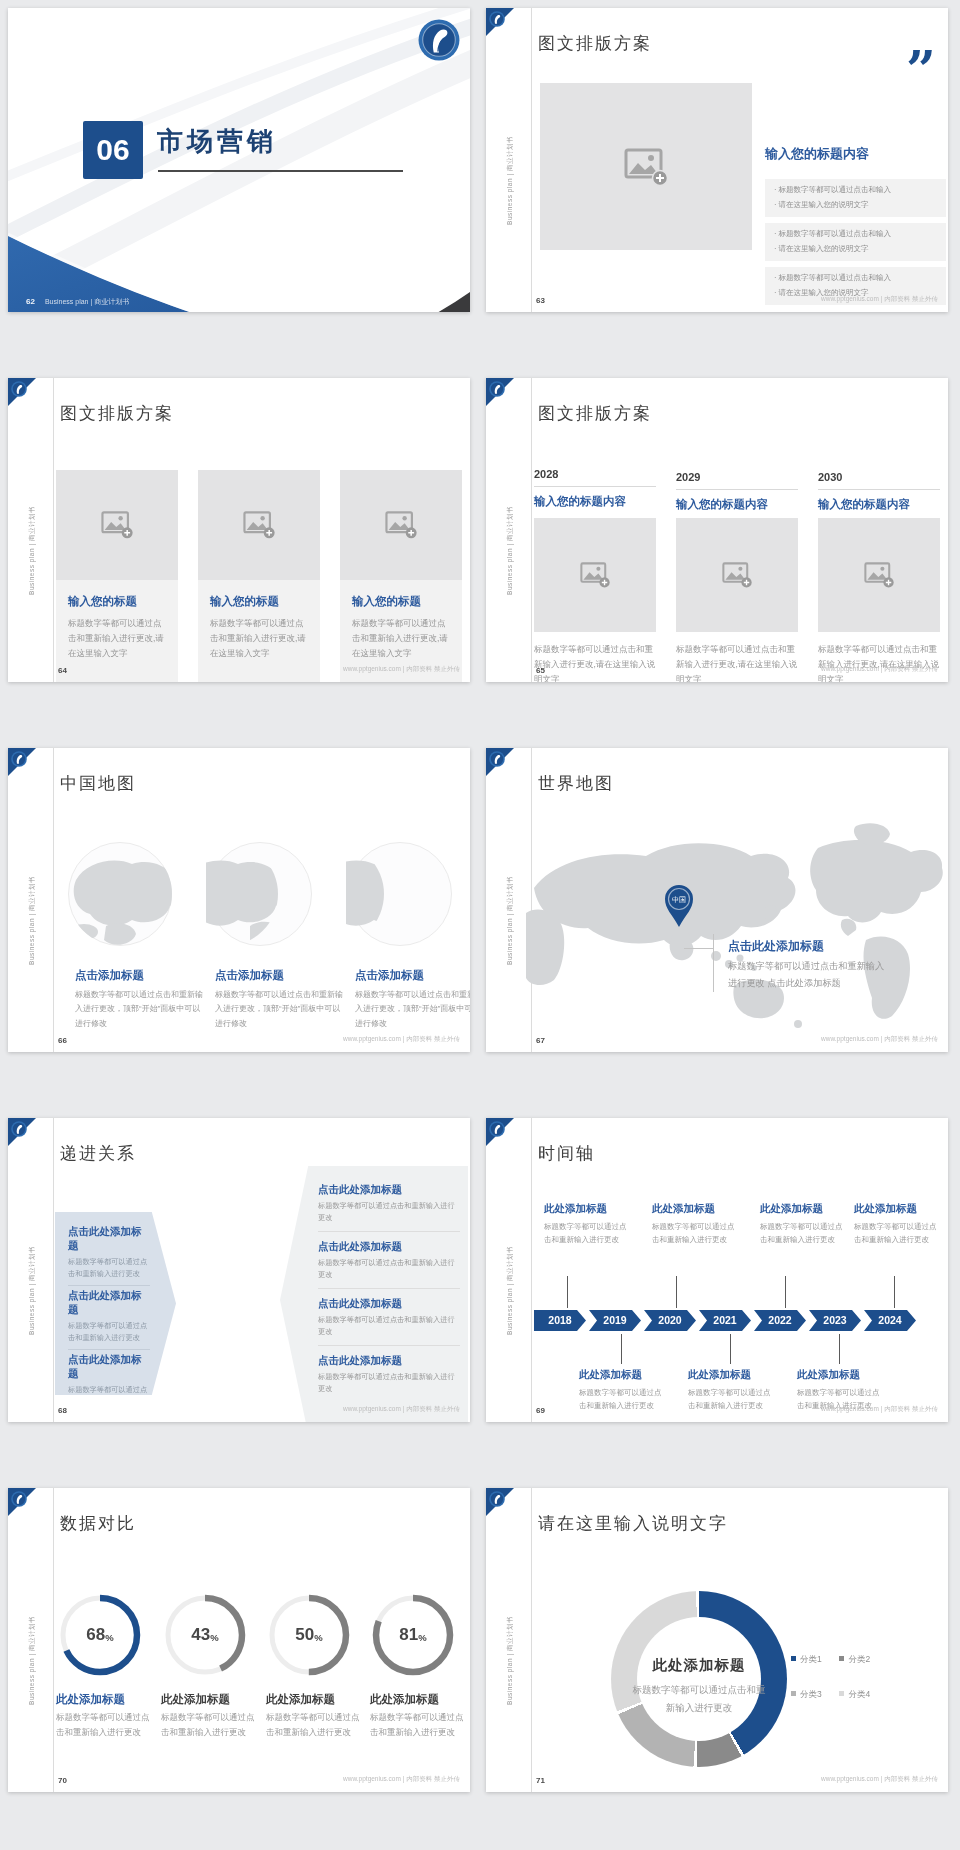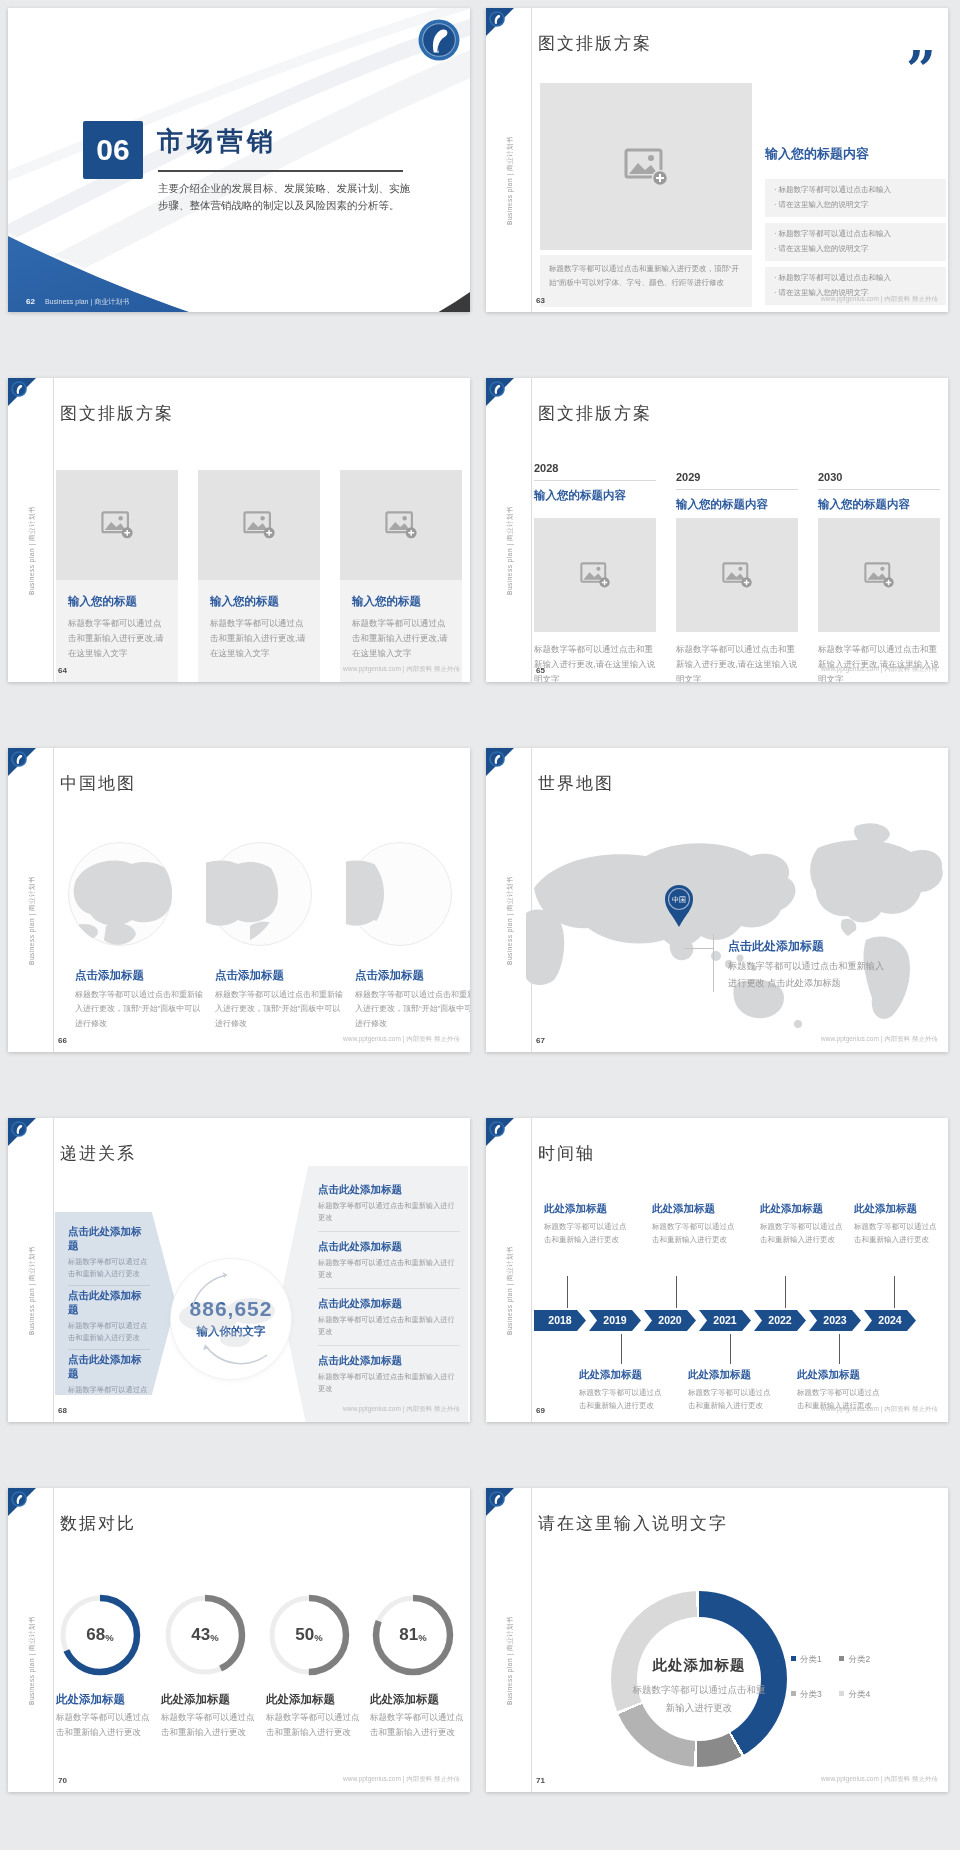--- a/index.html
+++ b/index.html
@@ -103,21 +103,20 @@
       <circle cx="20" cy="20" r="15.5" fill="#1d4e8c"></circle>
       <circle cx="20" cy="20" r="15.5" fill="none" stroke="#ffffff" stroke-opacity=".45" stroke-width="1"></circle>
       <path d="M15 32c-2-9 0-17 6-21 3-2 7-1 7 2 0 3-3 4-5 6-3 3-4 7-3 13z" fill="#fff"></path>
       <path d="M19 31c0-6 2-9 5-12" stroke="#1d4e8c" stroke-width="1.2" fill="none"></path>
     </svg>
     <div class="s62-numbox">
         <span>06</span>
       </div>
     <div class="s62-title">市场营销</div>
     <div class="s62-rule"></div>
-    <div class="s62-body">主要介绍企业的发展目标、发展策略、发展计划、实施步骤、整体营销战略的制定以及风险因素的分析等。</div>
     <div class="s62-footer"><b>62</b><span>Business plan | 商业计划书</span></div>
   </div>
 
   <div class="slide" style="left:486px;top:8px">
     <div class="corner"></div>
     <svg class="mini-logo" viewBox="0 0 40 40">
         <circle cx="20" cy="20" r="19.5" fill="#2e6cb0"></circle>
         <circle cx="20" cy="20" r="15.5" fill="#1d4e8c"></circle>
         <path d="M15 32c-2-9 0-17 6-21 3-2 7-1 7 2 0 3-3 4-5 6-3 3-4 7-3 13z" fill="#fff"></path>
       </svg>
@@ -127,21 +126,20 @@
     <div class="s63-quote">”</div>
     <div class="imgph" style="left:54px;top:75px;width:212px;height:167px">
       <svg viewBox="0 0 44 38" width="44" height="38">
           <rect x="2" y="2" width="35" height="27" rx="2" fill="none" stroke="#a6a6a6" stroke-width="3"></rect>
           <circle cx="27" cy="10" r="3" fill="#a6a6a6"></circle>
           <path d="M5 26 L14 15 L21 22 L27 17 L34 26 Z" fill="#a6a6a6"></path>
           <circle cx="36" cy="30" r="7.5" fill="#9a9a9a" stroke="#e3e3e4" stroke-width="1.5"></circle>
           <path d="M36 26v8M32 30h8" stroke="#fff" stroke-width="2"></path>
         </svg>
     </div>
-    <div class="txtbox" style="left:54px;top:247px;width:212px;height:52px;padding:7px 9px;font-size:7.5px;line-height:1.8;color:#8f8f8f">标题数字等都可以通过点击和重新输入进行更改，顶部“开始”面板中可以对字体、字号、颜色、行距等进行修改</div>
     <div class="blue-h" style="position:absolute;left:279px;top:137px;font-size:13px">输入您的标题内容</div>
     <div class="s63-item" style="top:171px">
       <div>·&nbsp;<span>标题数字等都可以通过点击和输入</span></div>
       <div>·&nbsp;<span>请在这里输入您的说明文字</span></div>
       <div class="badge">01</div>
     </div>
     <div class="s63-item" style="top:215px">
       <div>·&nbsp;<span>标题数字等都可以通过点击和输入</span></div>
       <div>·&nbsp;<span>请在这里输入您的说明文字</span></div>
       <div class="badge">02</div>
@@ -215,21 +213,21 @@
     <div class="corner"></div>
     <svg class="mini-logo" viewBox="0 0 40 40">
         <circle cx="20" cy="20" r="19.5" fill="#2e6cb0"></circle>
         <circle cx="20" cy="20" r="15.5" fill="#1d4e8c"></circle>
         <path d="M15 32c-2-9 0-17 6-21 3-2 7-1 7 2 0 3-3 4-5 6-3 3-4 7-3 13z" fill="#fff"></path>
       </svg>
     <div class="vrule"></div>
     <div class="vtext">Business plan | 商业计划书</div>
     <div class="s-title">图文排版方案</div>
 
-    <div style="position:absolute;left:48px;top:84px;width:122px">
+    <div style="position:absolute;left:48px;top:90px;width:122px">
       <div style="font-size:11px;font-weight:bold;color:#3f3f3f">2028</div>
       <div style="height:1px;background:#d9d9d9;margin:6px 0 7px"></div>
       <div class="blue-h" style="font-size:11.5px">输入您的标题内容</div>
     </div>
     <div class="imgph" style="left:48px;top:140px;width:122px;height:114px">
         <svg viewBox="0 0 44 38" width="30">
           <rect x="2" y="2" width="35" height="27" rx="2" fill="none" stroke="#a6a6a6" stroke-width="3"></rect>
           <circle cx="27" cy="10" r="3" fill="#a6a6a6"></circle>
           <path d="M5 26 L14 15 L21 22 L27 17 L34 26 Z" fill="#a6a6a6"></path>
           <circle cx="36" cy="30" r="7.5" fill="#9a9a9a"></circle>
@@ -410,35 +408,20 @@
         </div>
       <div class="s68-item">
           <h4 class="blue-h">点击此处添加标题</h4>
           <p style="color:#8d99a6">标题数字等都可以通过点击和重新输入进行更改</p>
         </div>
       <div class="s68-item">
           <h4 class="blue-h">点击此处添加标题</h4>
           <p style="color:#8d99a6">标题数字等都可以通过点击和重新输入进行更改</p>
         </div>
     </div>
-    <div class="s68-circle">
-      <svg style="position:absolute;left:0;top:0" width="120" height="120" viewBox="0 0 120 120">
-        <g fill="#c9ccd1" opacity=".35">
-          <ellipse cx="38" cy="58" rx="30" ry="15"></ellipse>
-            <ellipse cx="80" cy="52" rx="24" ry="13"></ellipse>
-            <ellipse cx="64" cy="80" rx="15" ry="8"></ellipse>
-        </g>
-        <path d="M22,46 A44,44 0 0 1 56,16" stroke="#c8cfd8" stroke-width="1.5" fill="none"></path>
-        <path d="M96,96 A44,44 0 0 1 34,86" stroke="#c8cfd8" stroke-width="1.5" fill="none"></path>
-        <path d="M56,16 l-4,-3 l1,6 z" fill="#c8cfd8"></path>
-          <path d="M34,86 l-2,5 l6,-2 z" fill="#c8cfd8"></path>
-      </svg>
-      <div class="s68-value">886,652</div>
-      <div class="s68-vlabel">输入你的文字</div>
-    </div>
     <div class="ftr-num">68</div>
     <div class="ftr-site">www.pptgenius.com | 内部资料 禁止外传</div>
   </div>
 
   <div class="slide" style="left:486px;top:1118px">
     <div class="corner"></div>
     <svg class="mini-logo" viewBox="0 0 40 40">
         <circle cx="20" cy="20" r="19.5" fill="#2e6cb0"></circle>
         <circle cx="20" cy="20" r="15.5" fill="#1d4e8c"></circle>
         <path d="M15 32c-2-9 0-17 6-21 3-2 7-1 7 2 0 3-3 4-5 6-3 3-4 7-3 13z" fill="#fff"></path>

